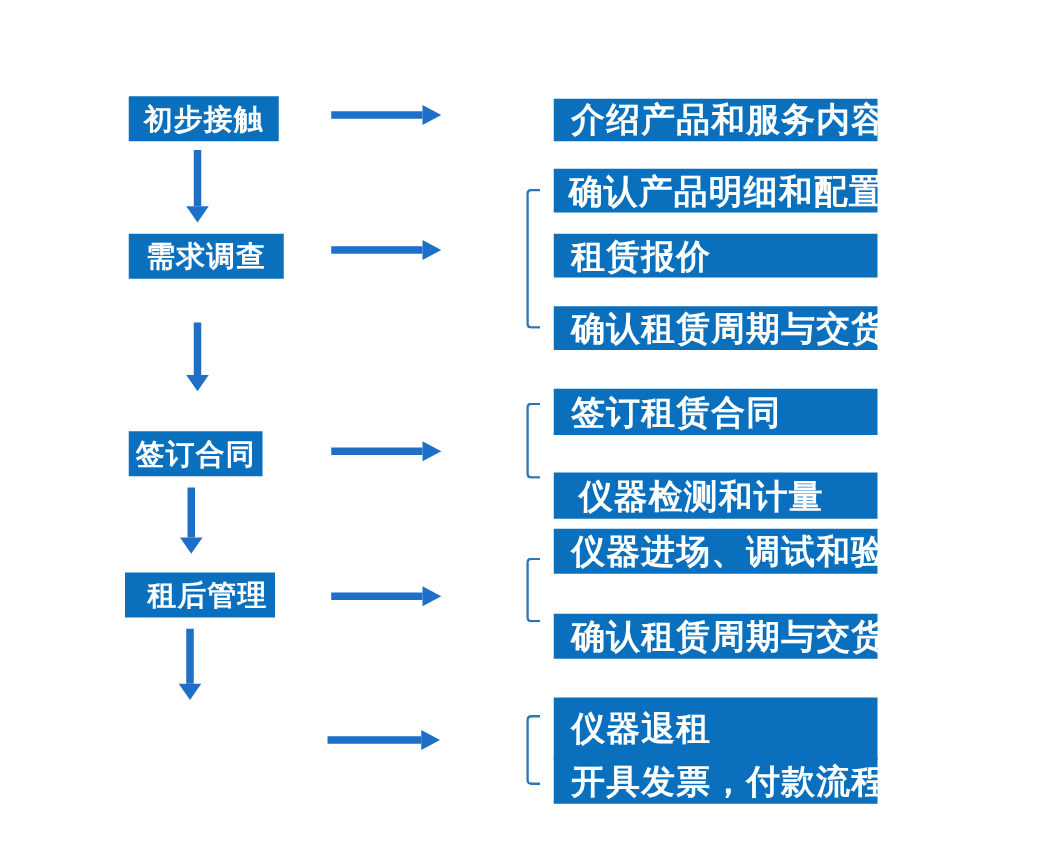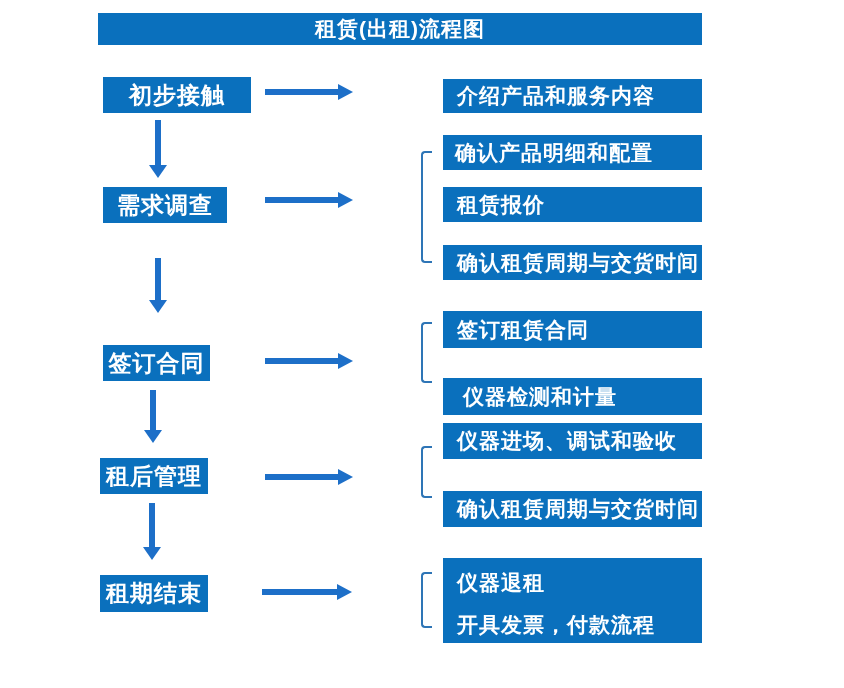--- a/index.html
+++ b/index.html
@@ -41,21 +41,21 @@
     align-items: center;
     justify-content: center;
     white-space: nowrap;
   }
   .rbox {
     position: absolute;
     left: 443px;
     width: 259px;
     background: var(--box, #0a70bd);
     color: var(--text, #ffffff);
-    font-size: 21px;
+    font-size: 27px;
     font-weight: bold;
     letter-spacing: 1px;
     display: flex;
     align-items: center;
     padding-left: 14px;
     box-sizing: border-box;
     white-space: nowrap;
   }
   .harrow {
     position: absolute;
@@ -102,27 +102,25 @@
     border-radius: 4px 0 0 4px;
     box-sizing: border-box;
     background: transparent;
   }
 </style>
 </head>
 <body>
 
 <div class="canvas">
 
-  <div class="title-bar">租赁(出租)流程图</div>
 
-  <div class="lbox" style="left:103px; top:77px;  width:148px; height:36px;">初步接触</div>
+  <div class="lbox" style="left:103px; top:77px;  width:120px; height:36px;">初步接触</div>
   <div class="lbox" style="left:103px; top:187px; width:124px; height:36px;">需求调查</div>
   <div class="lbox" style="left:103px; top:345px; width:107px; height:36px;">签订合同</div>
-  <div class="lbox" style="left:100px; top:458px; width:108px; height:36px;">租后管理</div>
-  <div class="lbox" style="left:100px; top:575px; width:108px; height:37px;">租期结束</div>
+  <div class="lbox" style="left:100px; top:458px; width:108px; height:36px;padding-left:12px;">租后管理</div>
 
   <div class="varrow" style="left:149px; top:120px; height:58px;">
     <div class="shaft"></div>
       <div class="head"></div>
   </div>
   <div class="varrow" style="left:149px; top:258px; height:55px;">
     <div class="shaft"></div>
       <div class="head"></div>
   </div>
   <div class="varrow" style="left:144px; top:390px; height:53px;">

